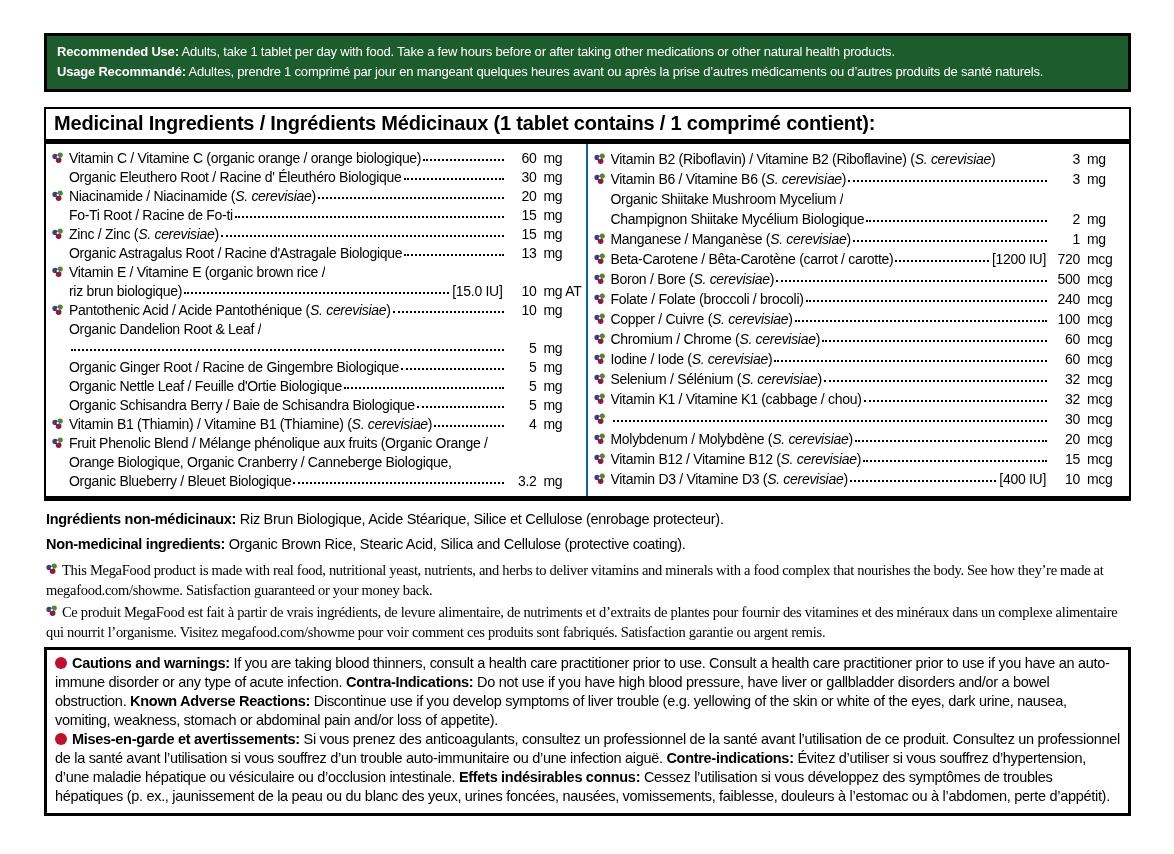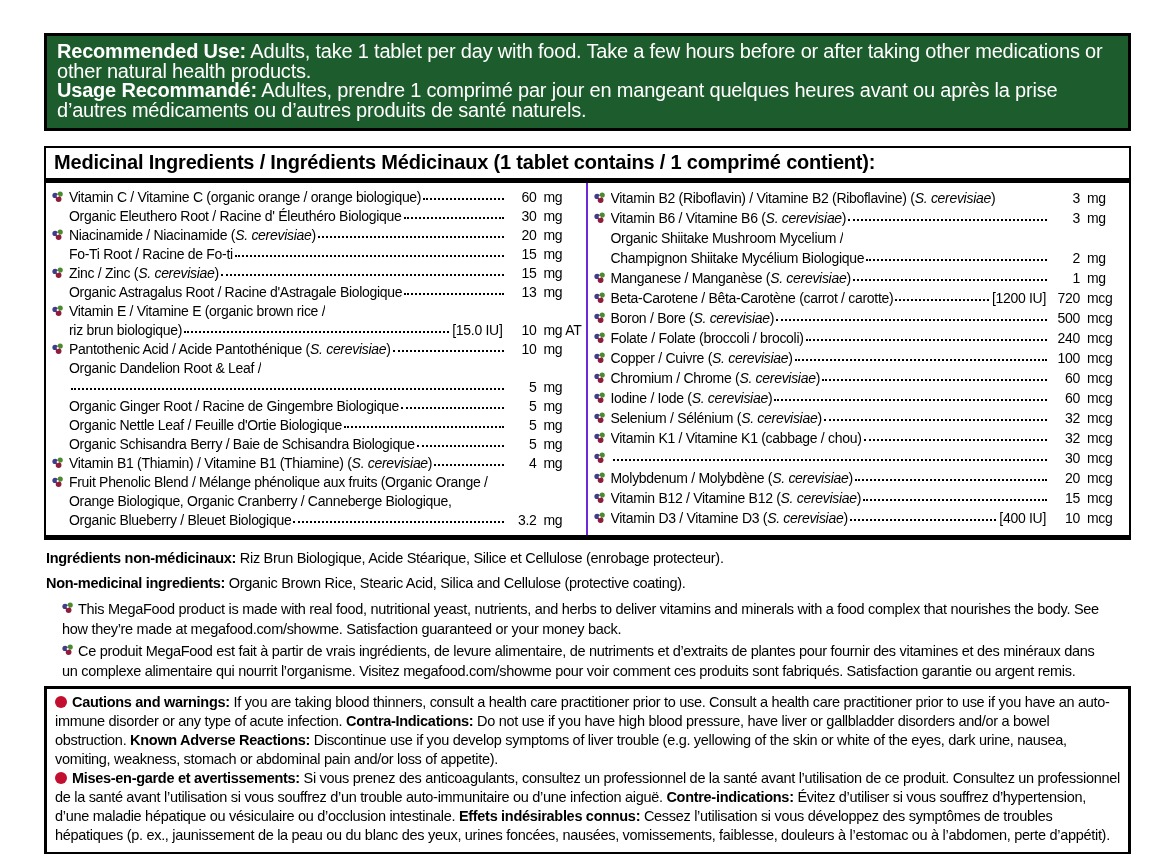--- a/index.html
+++ b/index.html
@@ -8,43 +8,43 @@
     --icon-green:#4c8a2f;
     --icon-maroon:#8e1d3c;
     --icon-purple:#3f3c8a;
   }
   *{box-sizing:border-box;}
   body{width:1174px;height:854px;margin:0;background:#fff;color:#000;
        font-family:"Liberation Sans","DejaVu Sans",sans-serif;overflow:hidden;}
   .page{padding:33px 43px 0 44px;}
 
   .banner{background:var(--banner-green);color:#fff;border:3px solid #000;
-          padding:6px 10px 8px;font-size:20px;line-height:19.5px;letter-spacing:-0.2px;}
+          padding:6px 10px 8px;font-size:13px;line-height:19.5px;letter-spacing:-0.2px;}
   .banner b{font-weight:bold;}
 
   .medbox{border:2px solid #000;border-bottom-width:5px;margin-top:15px;}
   .medhdr{font-size:20px;font-weight:bold;padding:3px 8px 4px;border-bottom:5px solid #000;letter-spacing:-0.2px;}
   .cols{display:flex;}
   .col{width:50%;padding:5px 6px 5px 6px;font-size:14px;letter-spacing:-0.3px;}
-  #col-left{border-right:2px solid #6d28d9;}
+  #col-left{border-right:2px solid #0369a1;}
   .row{display:flex;align-items:baseline;height:19px;line-height:19px;white-space:nowrap;}
   #col-right .row{height:20px;line-height:20px;}
   .ic{flex:none;width:17px;}
   .ic svg{vertical-align:-1px;}
   .nm{flex:0 1 auto;min-width:0;overflow:hidden;}
   .ld{flex:1 1 0;min-width:6px;border-bottom:2px dotted #000;transform:translateY(-2px);margin:0 3px 0 2px;}
   .ld.nodots{border-bottom:none;}
   .br{flex:none;margin-right:4px;}
   .amt{flex:none;width:30px;text-align:right;}
   .unit{flex:none;width:36px;margin-left:7px;white-space:nowrap;}
 
   .nonmed{font-size:14.5px;letter-spacing:-0.3px;margin:9px 2px 0;}
   .nonmed p{margin:0 0 7px;line-height:18px;}
 
-  .mk{font-size:14.5px;letter-spacing:-0.3px;line-height:19.5px;margin:8px 18px 0;}
+  .mk{font-size:14.5px;letter-spacing:-0.3px;line-height:19.5px;margin:8px 2px 0;font-family:Liberation Serif, serif;}
   .mk p{margin:0 0 3px;}
   .food-icon-slot{display:inline-block;width:16px;}
 
   .cautions{border:3px solid #000;margin-top:5px;padding:4px 8px 7px;
             font-size:14.5px;letter-spacing:-0.3px;line-height:19px;}
   .red-dot{display:inline-block;width:12px;height:12px;border-radius:50%;
            background:var(--warning-red);margin-right:5px;vertical-align:-1px;}
   b{font-weight:bold;}
   i{}
 </style>

